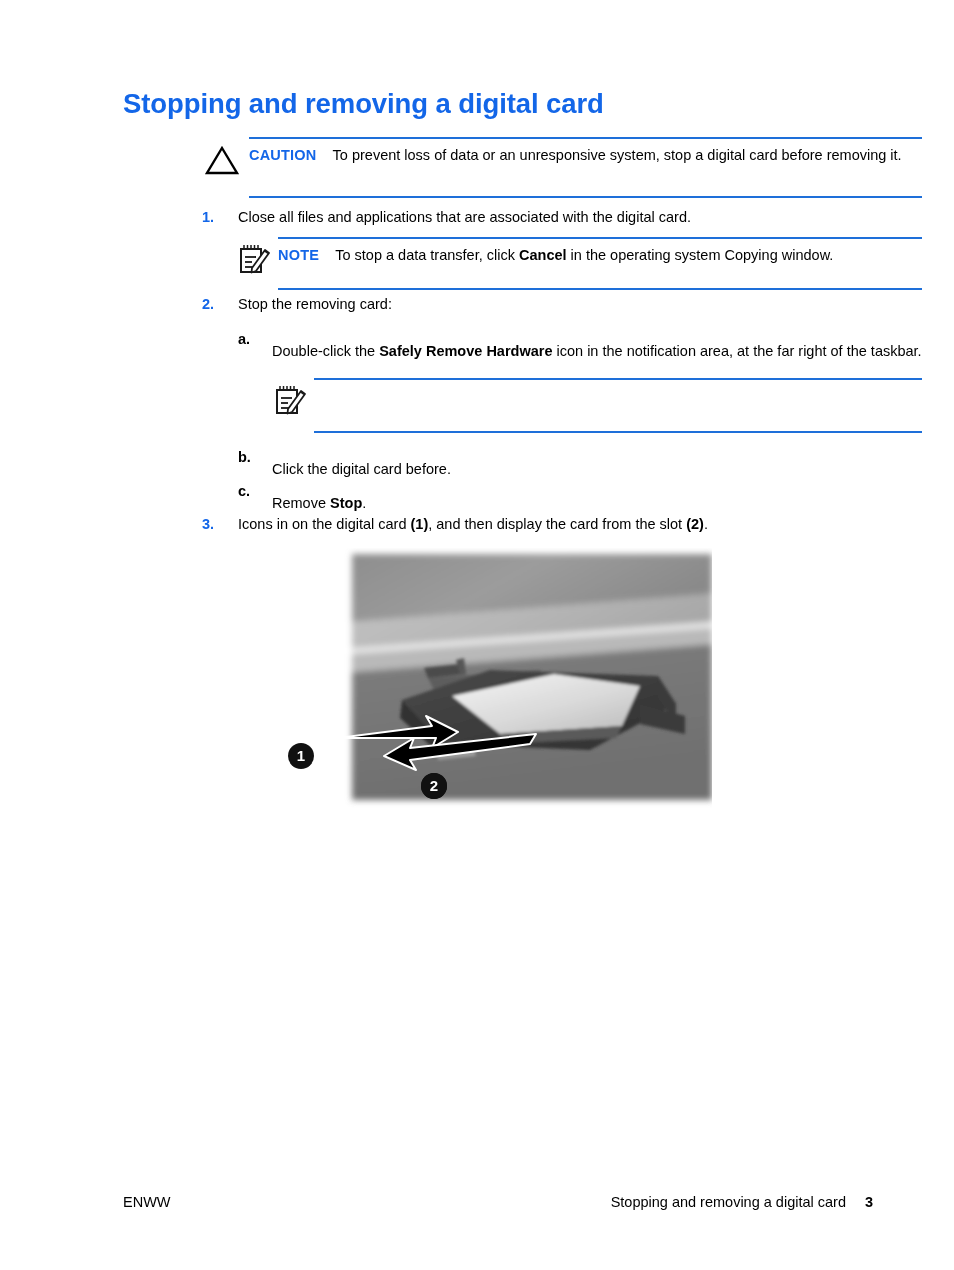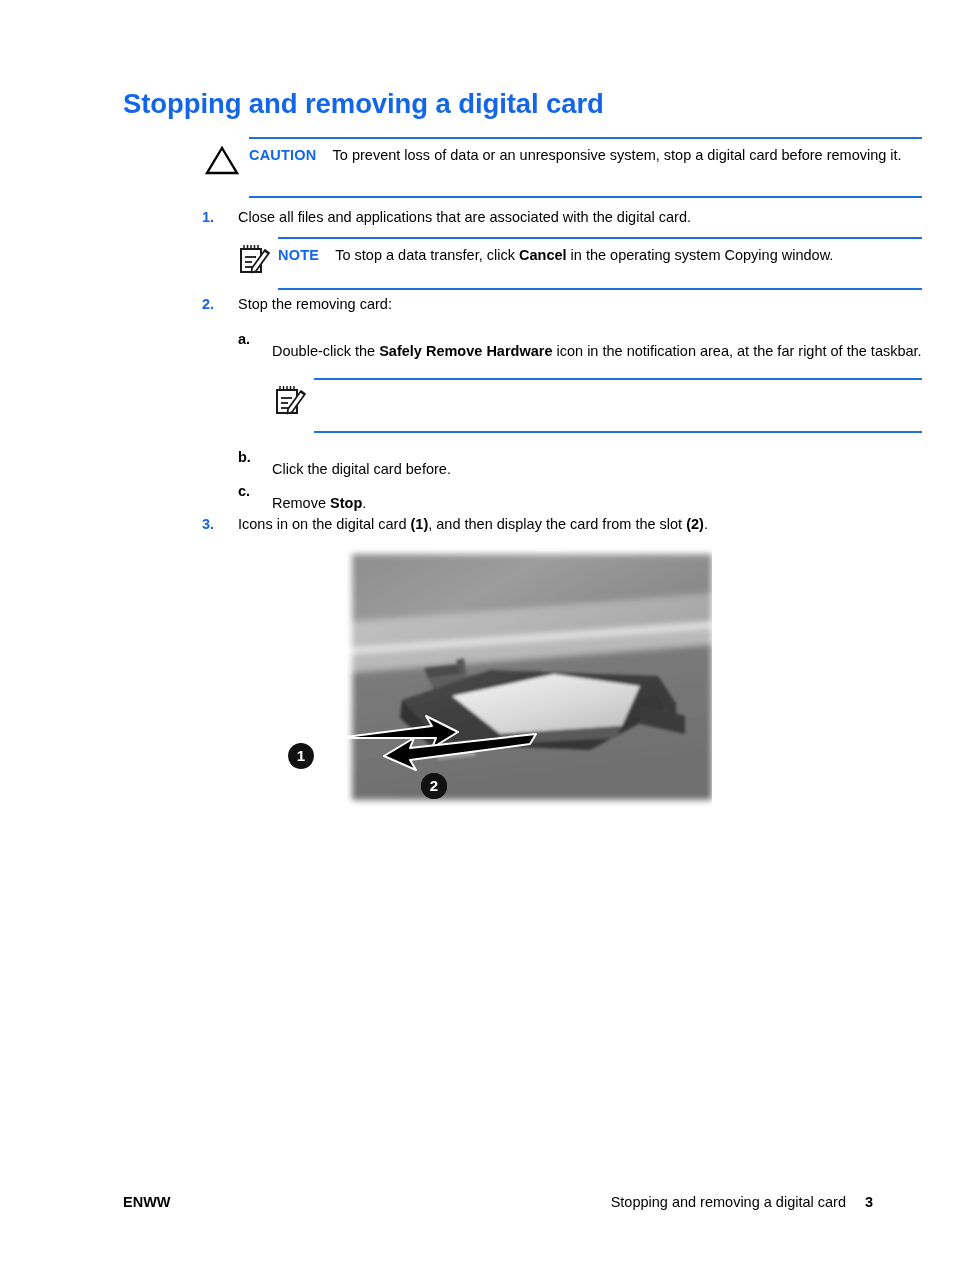--- a/index.html
+++ b/index.html
@@ -132,21 +132,21 @@
     height: 260px;
   }
   .figure svg { display: block; }
 
   
   .footer-left {
     position: absolute;
     left: 81px;
     top: 1194px;
     font-size: 14.5px;
-    font-weight: bold;
+    font-weight: normal;
   }
   .footer-title {
     position: absolute;
     right: 108px;
     top: 1194px;
     font-size: 14.5px;
     white-space: nowrap;
   }
   .footer-page {
     position: absolute;

